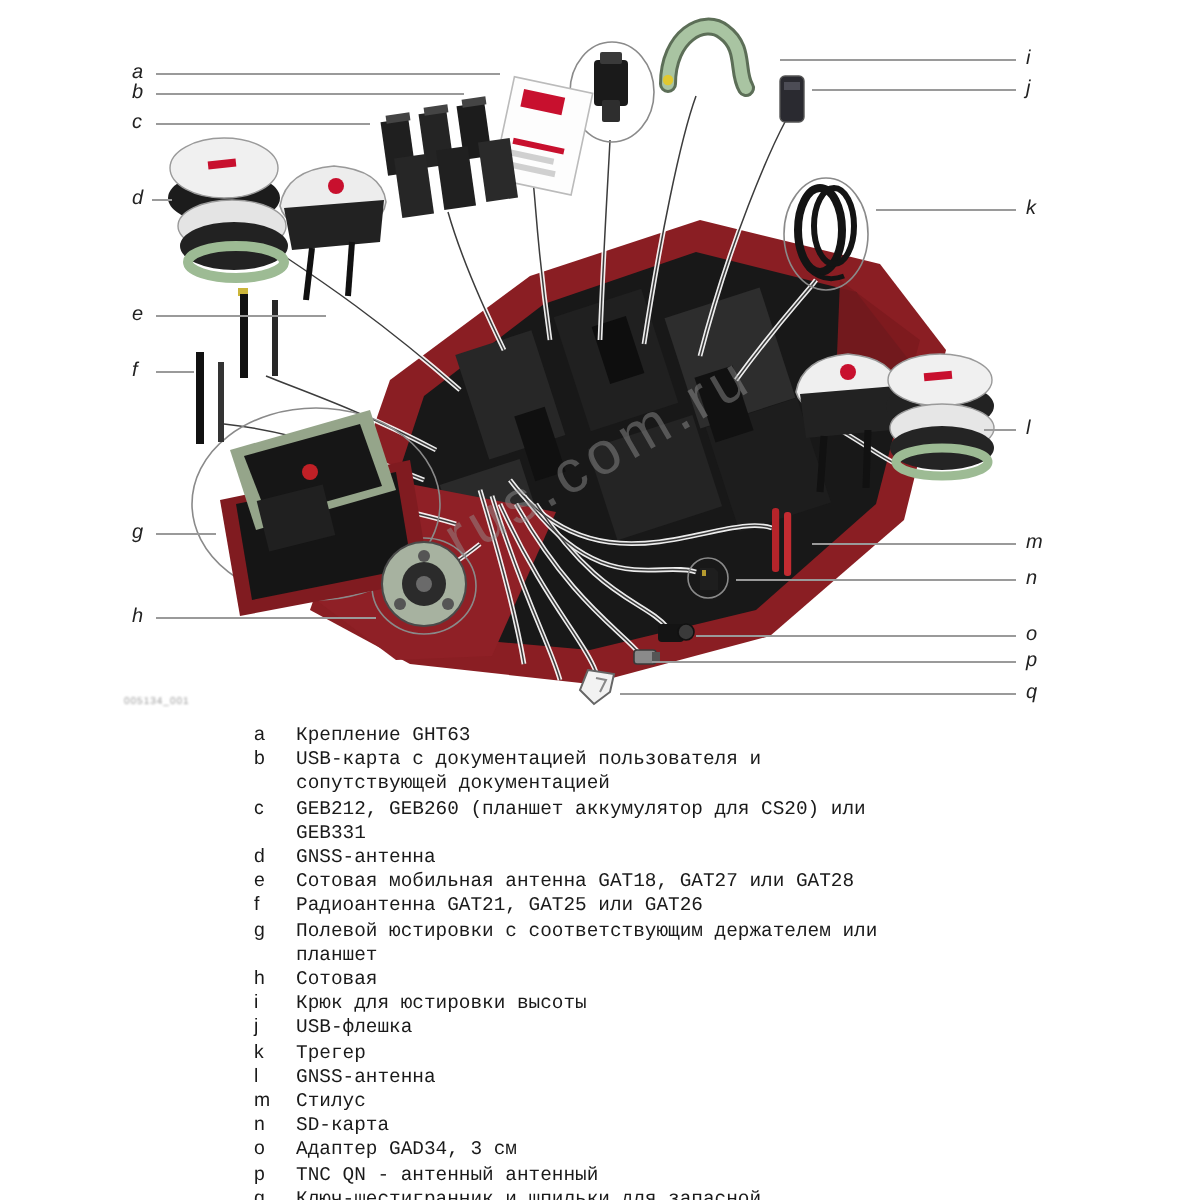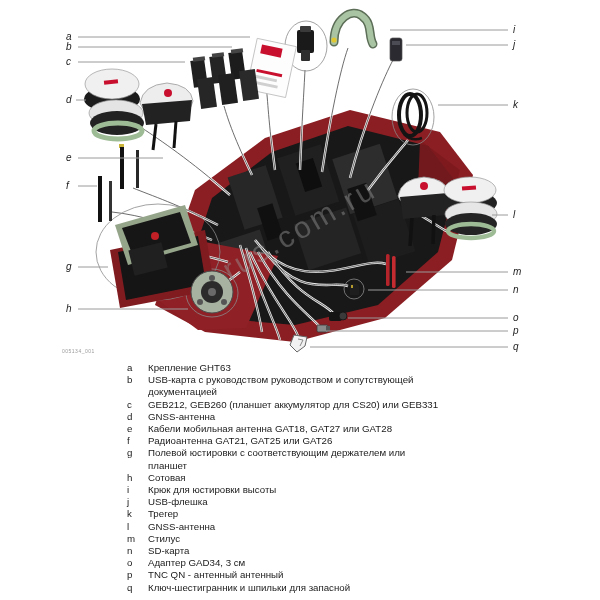--- a/index.html
+++ b/index.html
@@ -20,21 +20,21 @@
     font-size:30px;letter-spacing:3px;color:rgba(150,150,150,0.45);
     font-family:"Liberation Sans", sans-serif;pointer-events:none;white-space:nowrap;
   }
   .figcode{
     position:absolute;left:62px;top:348px;font-size:5px;color:#9a9a9a;
     letter-spacing:.5px;filter:blur(.4px);
   }
   .legend{position:absolute;left:127px;top:362px;width:320px;}
   .lrow{display:flex;align-items:flex-start;font-size:9.7px;line-height:12.2px;}
   .lrow .llet{width:21px;flex:0 0 21px;}
-  .lrow .ltxt{flex:1;max-width:298px;}
+  .lrow .ltxt{flex:1;max-width:298px;font-family:Liberation Mono, monospace;}
 </style>
 </head>
 <body>
 
 <div class="page">
 
   <div class="figure">
     <svg width="600" height="360" viewBox="0 0 600 360">
 
       <g>
@@ -282,33 +282,33 @@
     <div class="figcode">005134_001</div>
   </div>
 
   <div class="legend">
     <div class="lrow">
         <span class="llet">a</span>
         <span class="ltxt">Крепление GHT63</span>
       </div>
     <div class="lrow">
         <span class="llet">b</span>
-        <span class="ltxt">USB-карта с руководством руководством и сопутствующей документацией</span>
+        <span class="ltxt">USB-карта с документацией пользователя и сопутствующей документацией</span>
       </div>
     <div class="lrow">
         <span class="llet">c</span>
         <span class="ltxt">GEB212, GEB260 (планшет аккумулятор для CS20) или GEB331</span>
       </div>
     <div class="lrow">
         <span class="llet">d</span>
         <span class="ltxt">GNSS-антенна</span>
       </div>
     <div class="lrow">
         <span class="llet">e</span>
-        <span class="ltxt">Кабели мобильная антенна GAT18, GAT27 или GAT28</span>
+        <span class="ltxt">Сотовая мобильная антенна GAT18, GAT27 или GAT28</span>
       </div>
     <div class="lrow">
         <span class="llet">f</span>
         <span class="ltxt">Радиоантенна GAT21, GAT25 или GAT26</span>
       </div>
     <div class="lrow">
         <span class="llet">g</span>
         <span class="ltxt">Полевой юстировки с соответствующим держателем или планшет</span>
       </div>
     <div class="lrow">

